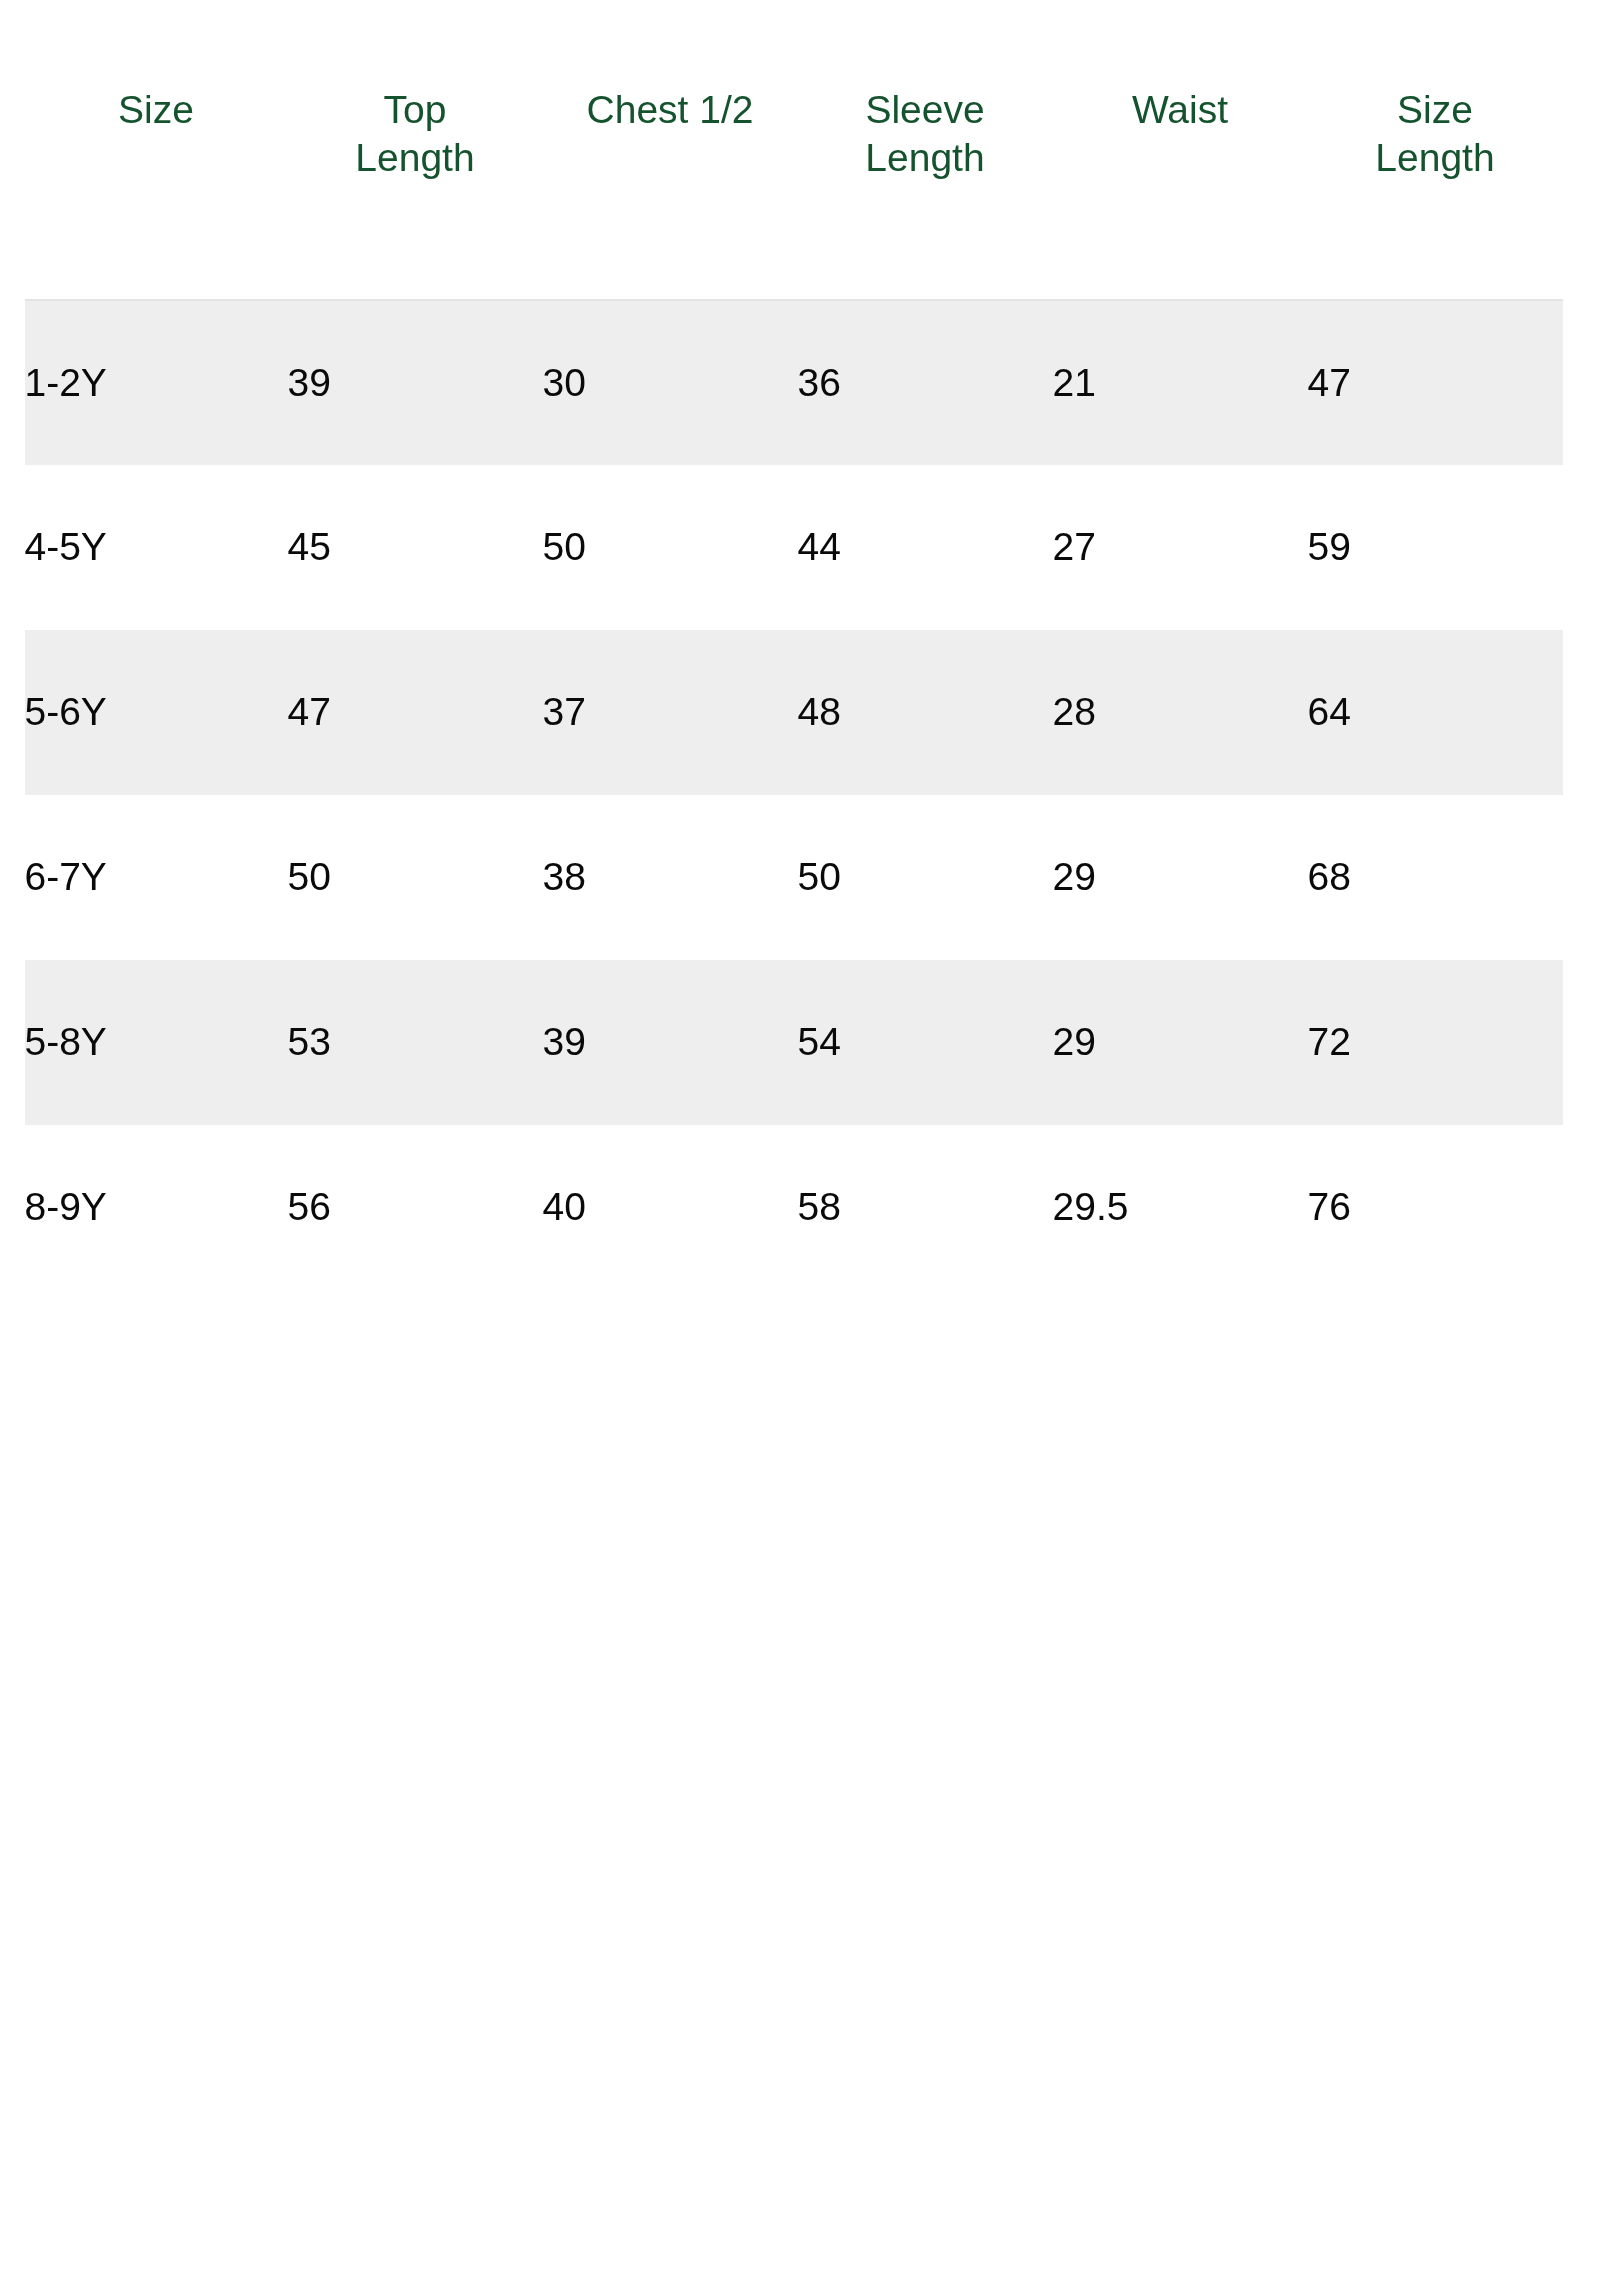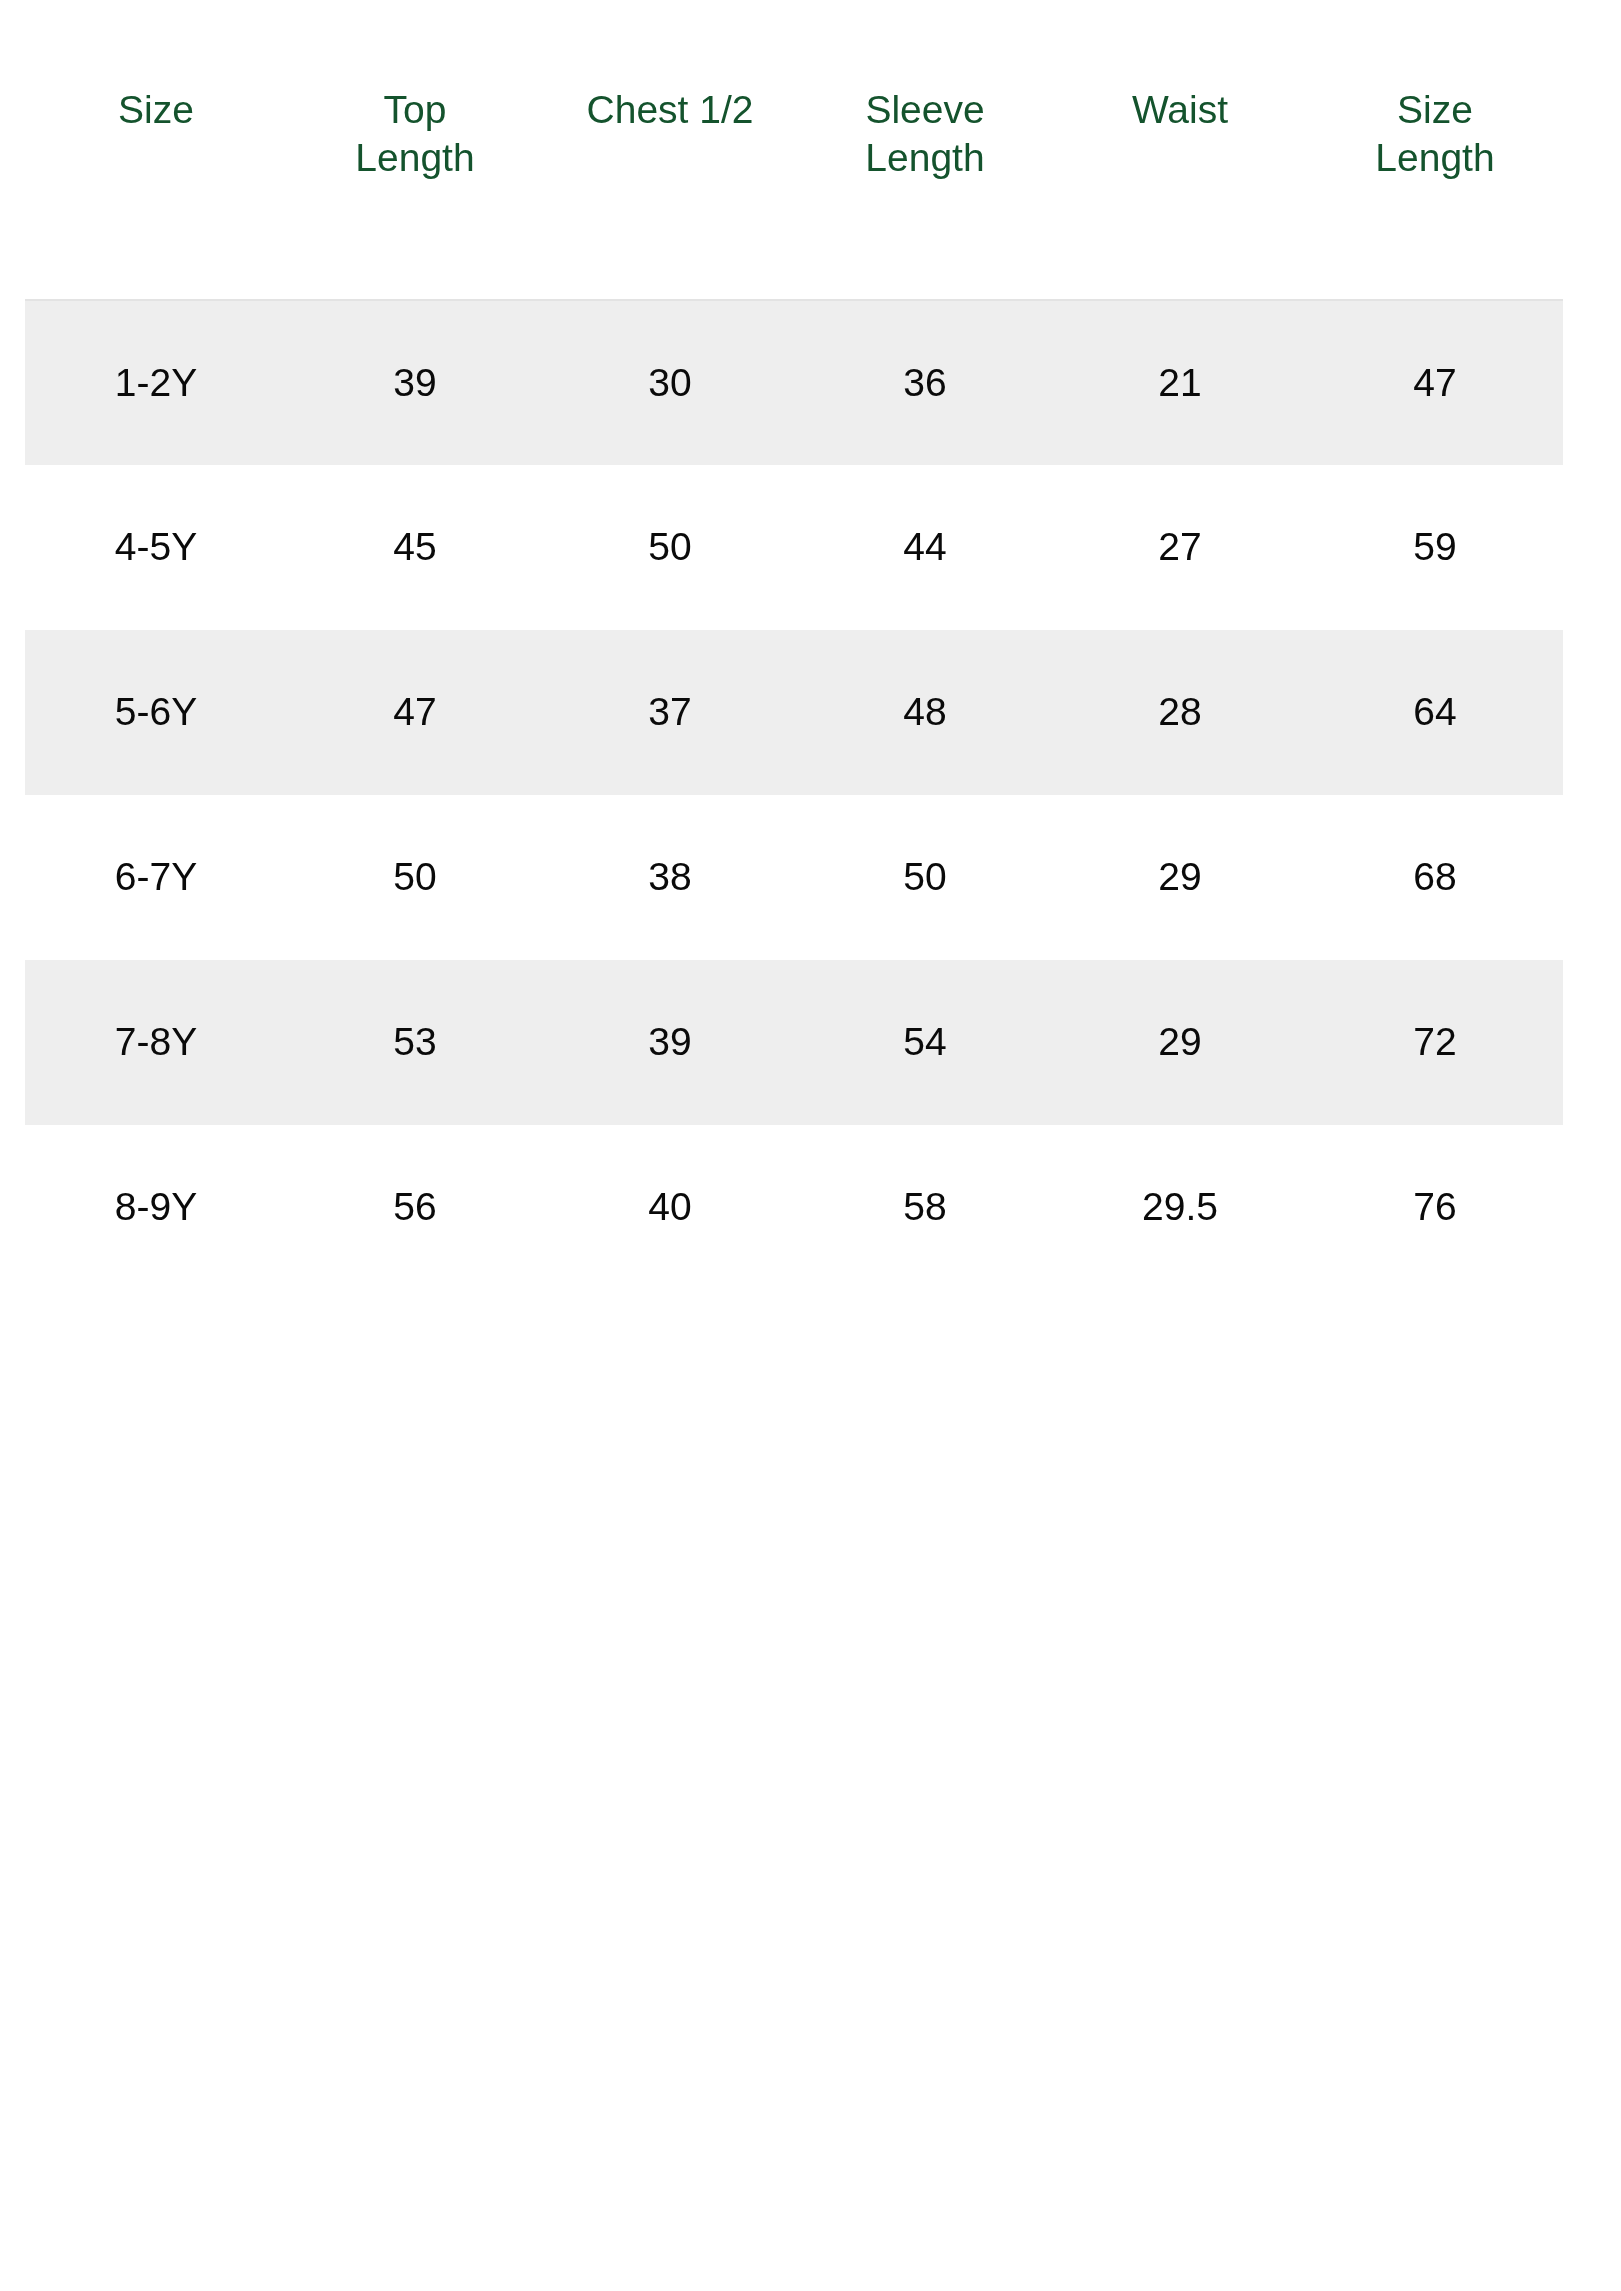--- a/index.html
+++ b/index.html
@@ -69,21 +69,20 @@
 
   tbody tr.stripe.first-stripe td {
     border-top: 2px solid #e3e3e3;
   }
 
   tbody td {
     border: none;
     font-size: 39px;
     line-height: 1.2;
     color: #0a0a0a;
-    text-align: center;
     vertical-align: middle;
     padding: 0;
   }
 </style>
 </head>
 <body>
 
 <div id="size-chart-page">
 
   <table class="size-table">
@@ -142,21 +141,21 @@
       <tr class="plain">
         <td>6-7Y</td>
         <td>50</td>
         <td>38</td>
         <td>50</td>
         <td>29</td>
         <td>68</td>
       </tr>
 
       <tr class="stripe">
-        <td>7-8Y</td>
+        <td>5-8Y</td>
         <td>53</td>
         <td>39</td>
         <td>54</td>
         <td>29</td>
         <td>72</td>
       </tr>
 
       <tr class="plain">
         <td>8-9Y</td>
         <td>56</td>

